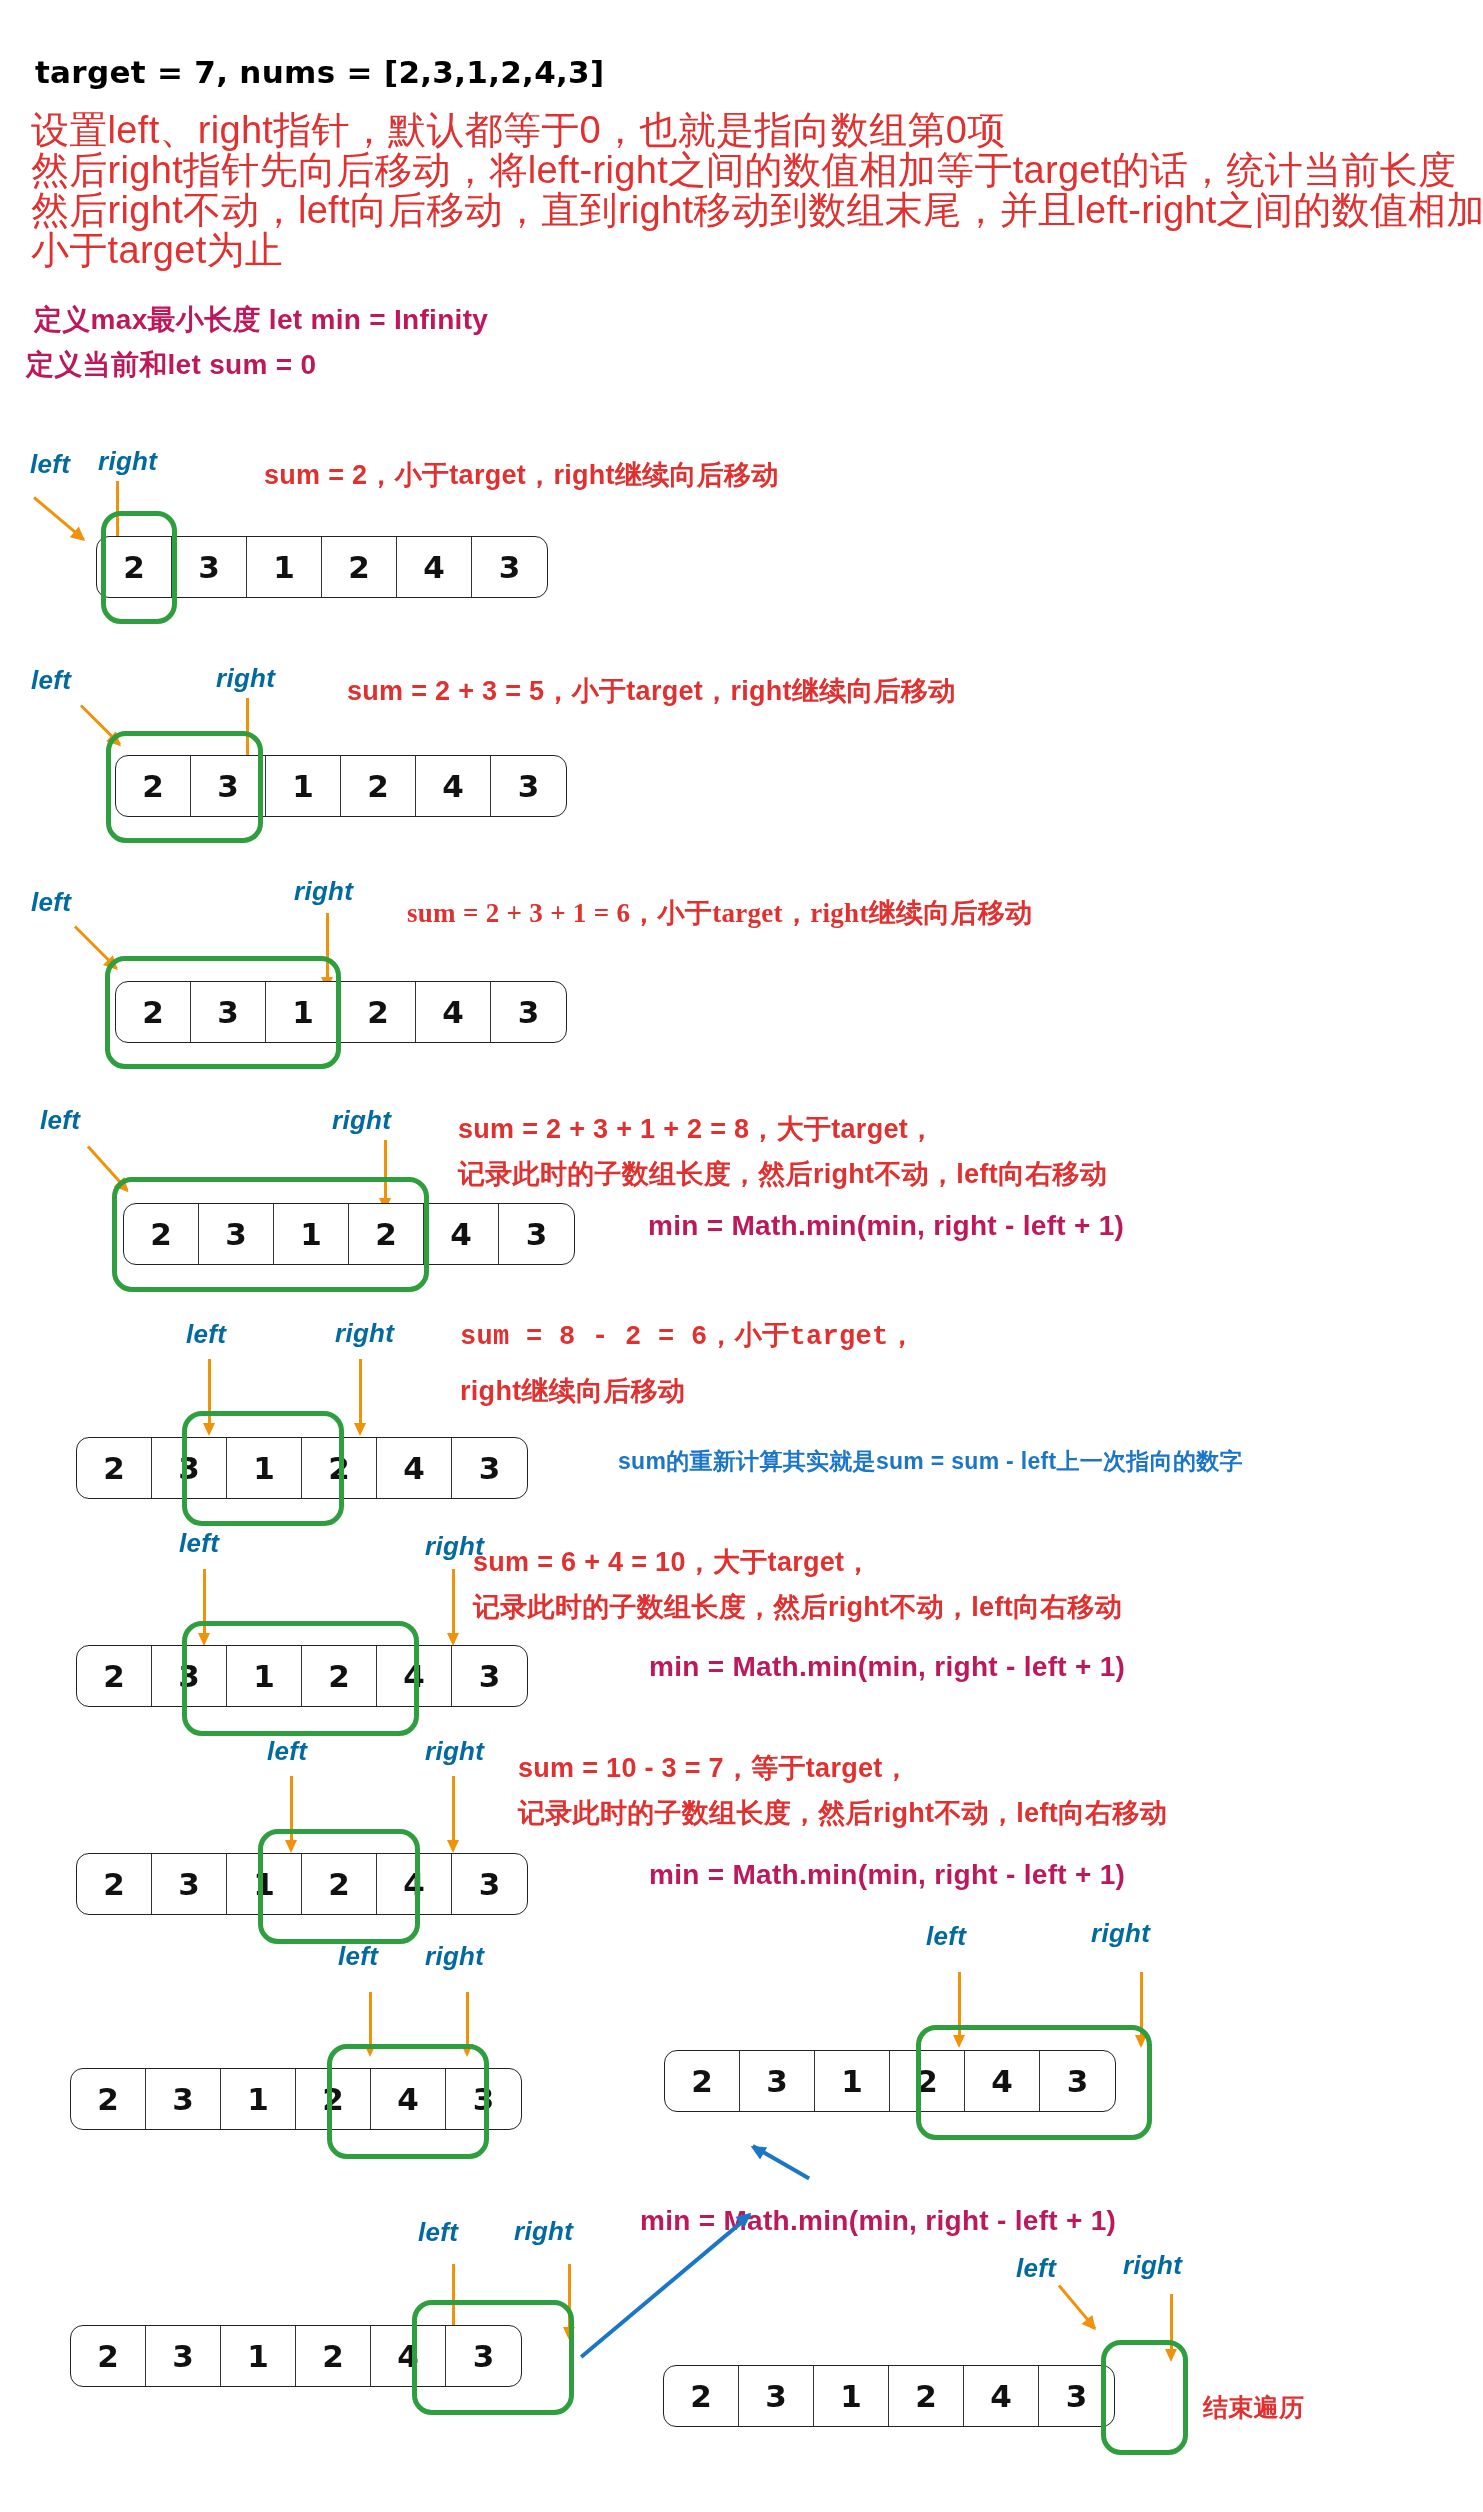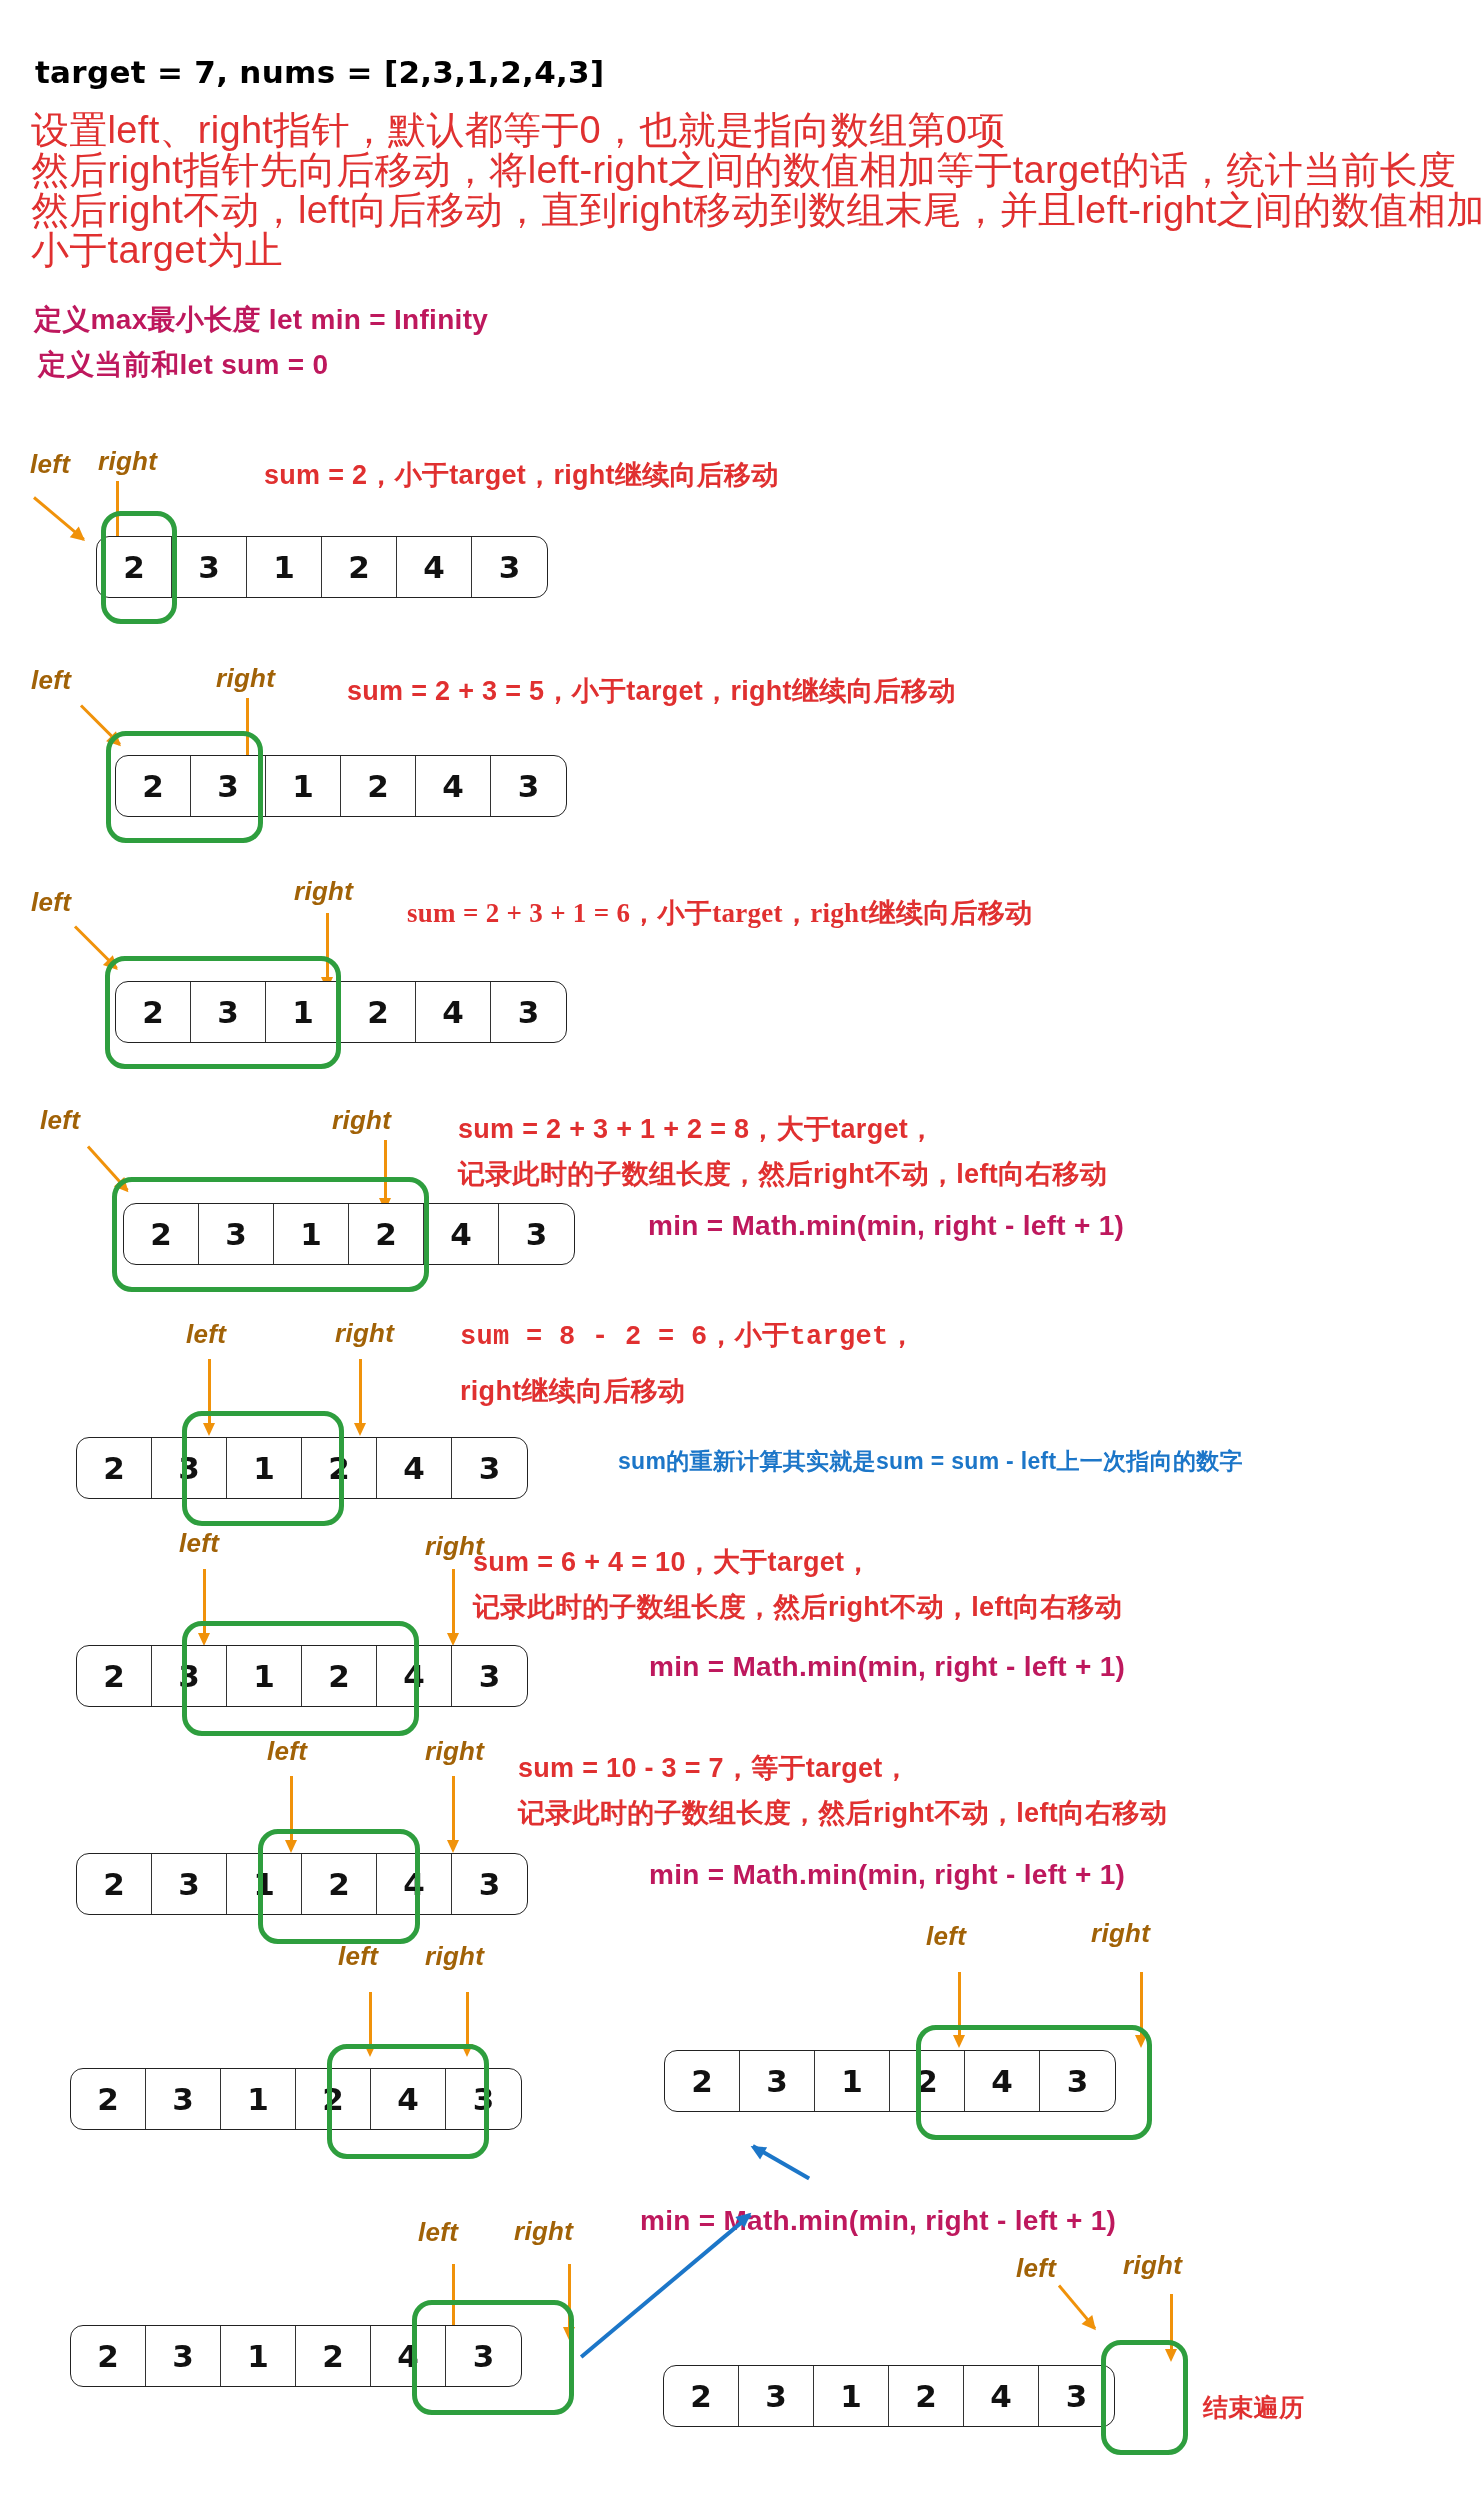--- a/index.html
+++ b/index.html
@@ -5,21 +5,21 @@
   html,body{margin:0;padding:0;background:#fff;}
   body{
     width:1483px;height:2512px;position:relative;overflow:hidden;
     font-family:"Liberation Sans","DejaVu Sans",sans-serif;
   }
   .abs{position:absolute;}
   .txt{white-space:pre;line-height:1.28;letter-spacing:0.3px;}
   .black{color:#000;}
   .red{color:#E03030;}
   .green{color:#be185d;}
-  .orange{color:#a16207;}
+  .orange{color:#0369a1;}
   .blue{color:#1C76C8;}
 
   .title{font-size:31px;font-weight:600;font-family:"DejaVu Sans",sans-serif;}
   .para{font-size:38px;font-weight:400;}
   .note{font-size:28px;font-weight:700;}
   .lbl{font-size:26px;font-weight:700;font-style:italic;}
   .sumtxt{font-size:27px;font-weight:700;}
   .formula{font-size:28px;font-weight:700;}
   .bluetxt{font-size:23px;font-weight:700;}
   .endtxt{font-size:25px;font-weight:700;}
@@ -60,21 +60,21 @@
 <body>
 
 <div class="abs txt title black" style="left:35px;top:53px;">target = 7, nums = [2,3,1,2,4,3]</div>
 
 <div class="abs txt red para" style="left:31px;top:106px;">设置left、right指针，默认都等于0，也就是指向数组第0项</div>
 <div class="abs txt red para" style="left:31px;top:146px;">然后right指针先向后移动，将left-right之间的数值相加等于target的话，统计当前长度</div>
 <div class="abs txt red para" style="left:31px;top:186px;">然后right不动，left向后移动，直到right移动到数组末尾，并且left-right之间的数值相加</div>
 <div class="abs txt red para" style="left:31px;top:226px;">小于target为止</div>
 
 <div class="abs txt green note" style="left:34px;top:302px;">定义max最小长度 let min = Infinity</div>
-<div class="abs txt green note" style="left:38px;top:347px;">定义当前和let sum = 0</div>
+<div class="abs txt green note" style="left:26px;top:347px;">定义当前和let sum = 0</div>
 
 <div>
   <div class="abs txt orange lbl" style="left:30px;top:448px;">left</div>
   <div class="abs txt orange lbl" style="left:98px;top:445px;">right</div>
   <div class="darr" style="left:34px;top:496px;width:65px;transform:rotate(40deg);"></div>
   <div class="arrow" style="left:117px;top:481px;">
     <div class="shaft" style="height:60px;"></div>
       <div class="head" style="top:59px;"></div>
   </div>
   <div class="abs txt red sumtxt" style="left:264px;top:458px;">sum = 2，小于target，right继续向后移动</div>

